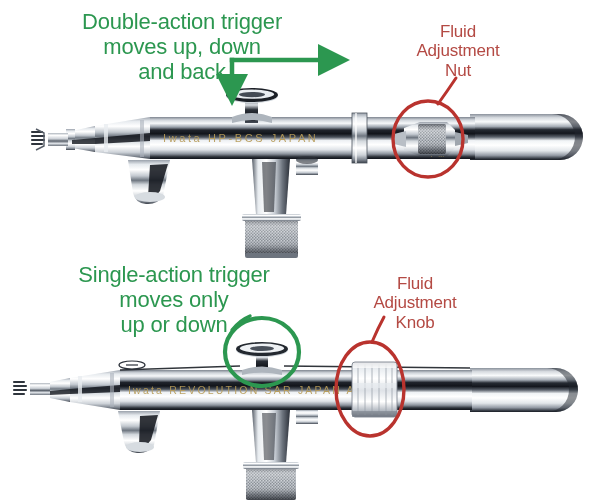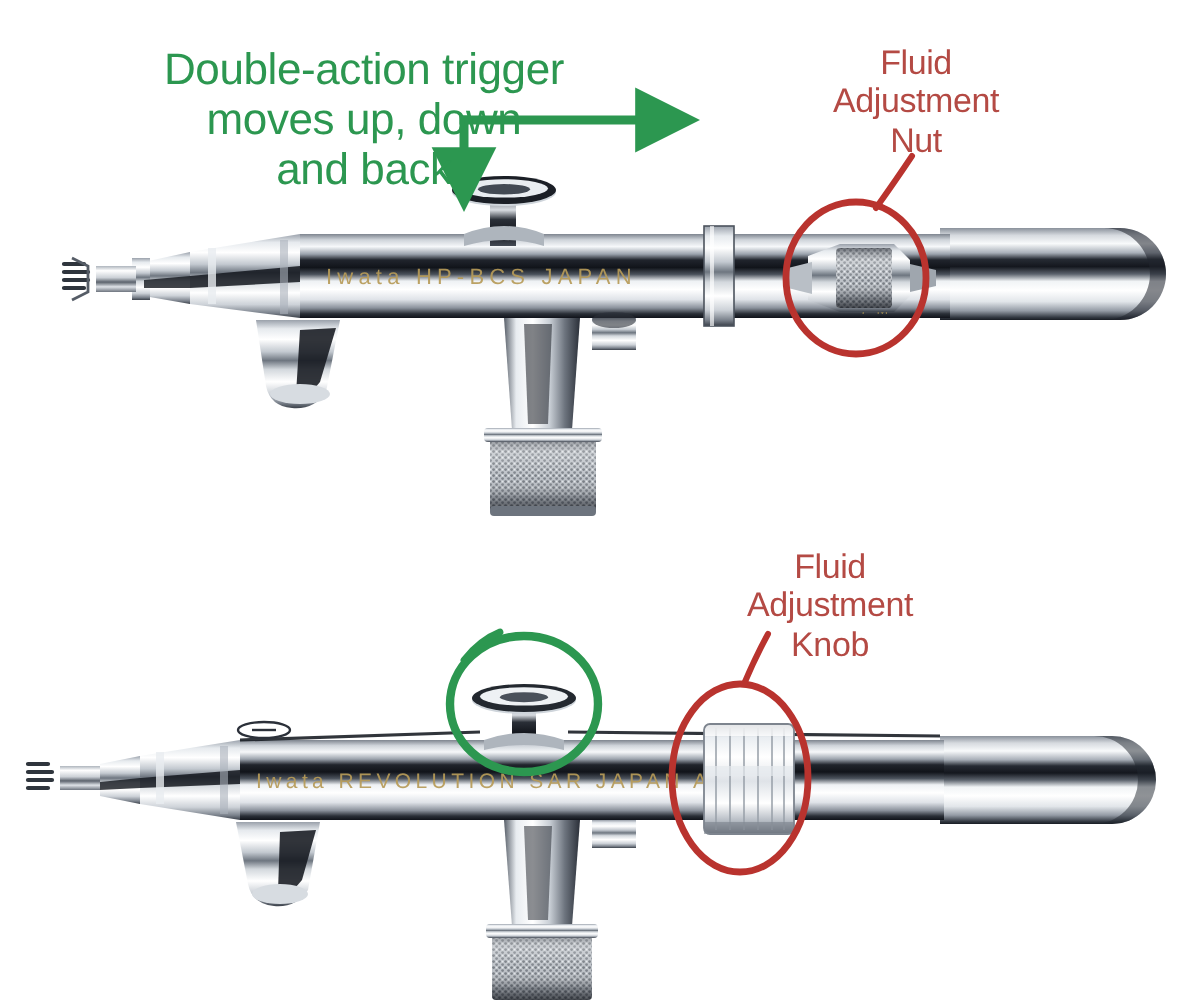--- a/index.html
+++ b/index.html
@@ -15,21 +15,21 @@
   .callout{
     position:absolute;
     text-align:center;
     line-height:1.14;
     white-space:pre-line;
     font-weight:400;
     letter-spacing:-0.2px;
   }
   .callout.green{color:#2c9750;font-size:22px;}
   .callout.red{color:#b44a44;font-size:17px;margin-top:16px;}
-  #lbl-double{left:22px;top:22px;width:320px;}
+  #lbl-double{left:22px;top:9px;width:320px;}
   #lbl-single{left:40px;top:262px;width:268px;}
   #lbl-nut{left:398px;top:6px;width:120px;}
   #lbl-knob{left:355px;top:258px;width:120px;}
 </style>
 </head>
 <body>
 
 <div id="stage">
 
   <svg class="svg-layer" viewBox="0 0 600 500">
@@ -268,20 +268,23 @@
     <path d="M438,104 q10,-14 18,-26" fill="none" stroke="#b9332e" stroke-width="3" stroke-linecap="round"></path>
 
     <ellipse cx="370" cy="389" rx="34" ry="47" fill="none" stroke="#b9332e" stroke-width="3.4"></ellipse>
     <path d="M372,342 q6,-14 12,-25" fill="none" stroke="#b9332e" stroke-width="3" stroke-linecap="round"></path>
   </svg>
 
   <div class="callout green" id="lbl-double">Double-action trigger
 moves up, down
 and back</div>
 
+  <div class="callout green" id="lbl-single">Single-action trigger
+moves only
+up or down</div>
 
   <div class="callout red" id="lbl-nut">Fluid
 Adjustment
 Nut</div>
 
   <div class="callout red" id="lbl-knob">Fluid
 Adjustment
 Knob</div>
 
 </div>

